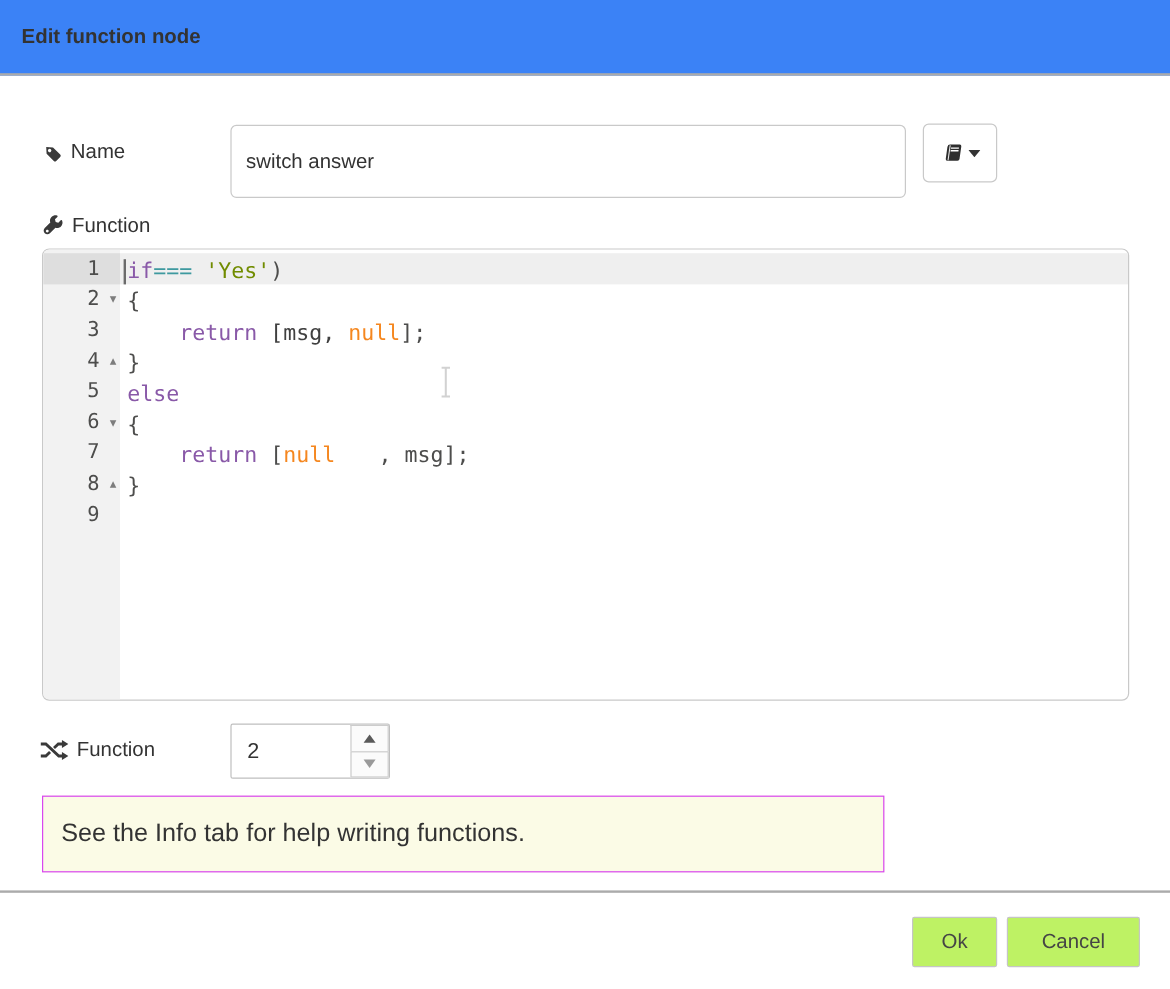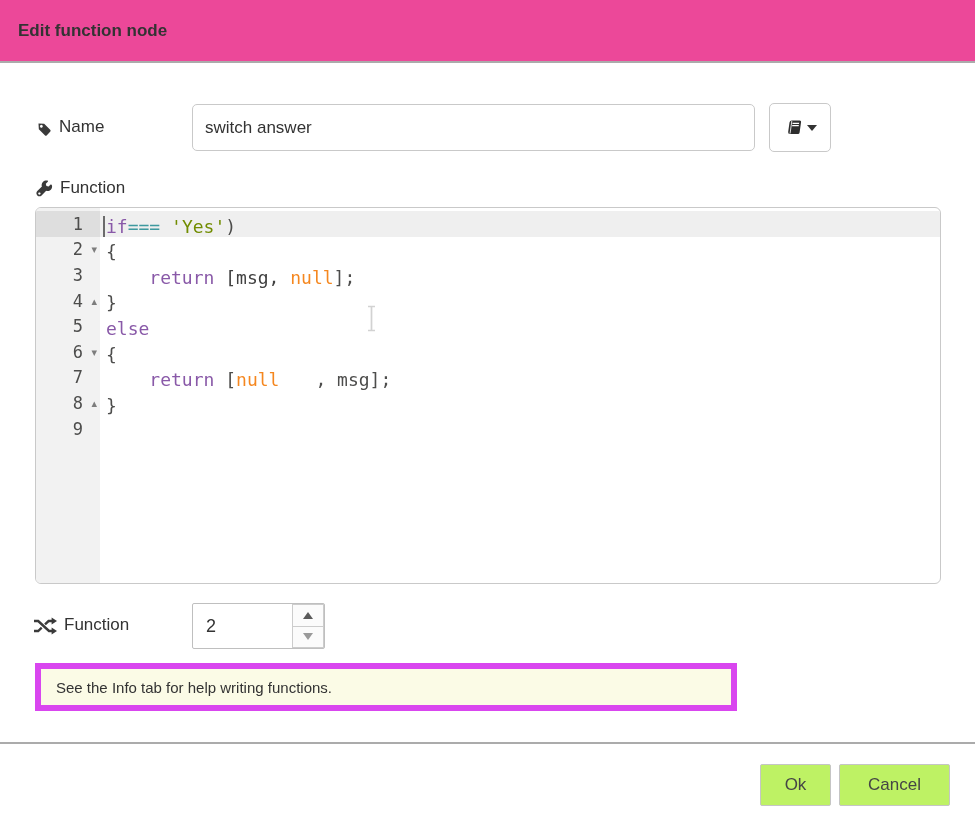--- a/index.html
+++ b/index.html
@@ -3,30 +3,30 @@
 <meta charset="utf-8">
 <style>
   html,body{margin:0;padding:0;}
   body{
     width:975px;height:824px;position:relative;background:#ffffff;
     font-family:"Liberation Sans",sans-serif;color:#333;overflow:hidden;
   }
   
   .dlg-header{
     position:absolute;left:0;top:0;width:975px;height:63px;
-    background:#ec4899;border-bottom:2px solid #ababab;
+    background:#3b82f6;border-bottom:2px solid #ababab;
     display:flex;align-items:center;box-sizing:border-box;
   }
   .dlg-title{font-size:17px;font-weight:bold;color:#333;padding-left:18px;}
   
-  .row-label{position:absolute;font-size:17px;color:#333;display:flex;align-items:flex-end;gap:7px;}
+  .row-label{position:absolute;font-size:17px;color:#333;display:flex;align-items:center;gap:7px;}
   .row-label svg{flex:none;}
   
   .name-input{
-    position:absolute;left:192px;top:104px;width:563px;height:47px;
+    position:absolute;left:192px;top:104px;width:563px;height:61px;
     box-sizing:border-box;border:1px solid #c9c9c9;border-radius:5px;
     font-family:"Liberation Sans",sans-serif;font-size:17px;color:#333;
     padding:0 12px;outline:none;background:#fff;
   }
   .lib-button{
     position:absolute;left:769px;top:103px;width:62px;height:49px;
     box-sizing:border-box;border:1px solid #c9c9c9;border-radius:5px;background:#fff;
     display:flex;align-items:center;justify-content:center;gap:5px;cursor:pointer;padding:0;
   }
   
@@ -66,23 +66,23 @@
   .spin-buttons{flex:none;width:32px;display:flex;flex-direction:column;}
   .spin-up,.spin-down{
     flex:1;box-sizing:border-box;border:1px solid #ccc;background:#fbfbfb;
     display:flex;align-items:center;justify-content:center;cursor:pointer;
   }
   .spin-up{border-bottom-width:0;}
   .tri-up{width:0;height:0;border-left:5px solid transparent;border-right:5px solid transparent;border-bottom:7px solid #5a5a5a;}
   .tri-down{width:0;height:0;border-left:5px solid transparent;border-right:5px solid transparent;border-top:7px solid #9a9a9a;}
   
   .form-tip{
-    position:absolute;left:35px;top:663px;width:702px;height:48px;
-    box-sizing:border-box;background:#fbfbe6;border:6px solid #d946ef;
-    display:flex;align-items:center;font-size:15px;color:#333;padding-left:15px;
+    position:absolute;left:35px;top:663px;width:702px;height:64px;
+    box-sizing:border-box;background:#fbfbe6;border:1px solid #d946ef;
+    display:flex;align-items:center;font-size:21px;color:#333;padding-left:15px;
   }
   
   .footer-divider{position:absolute;left:0;top:742px;width:975px;height:2px;background:#ababab;}
   .btn{
     position:absolute;top:764px;height:42px;box-sizing:border-box;
     background:#bef264;border:1px solid #c5c5c5;border-radius:2px;
     font-family:"Liberation Sans",sans-serif;font-size:17px;color:#454545;cursor:pointer;
   }
   .btn-ok{left:760px;width:71px;}
   .btn-cancel{left:839px;width:111px;}

